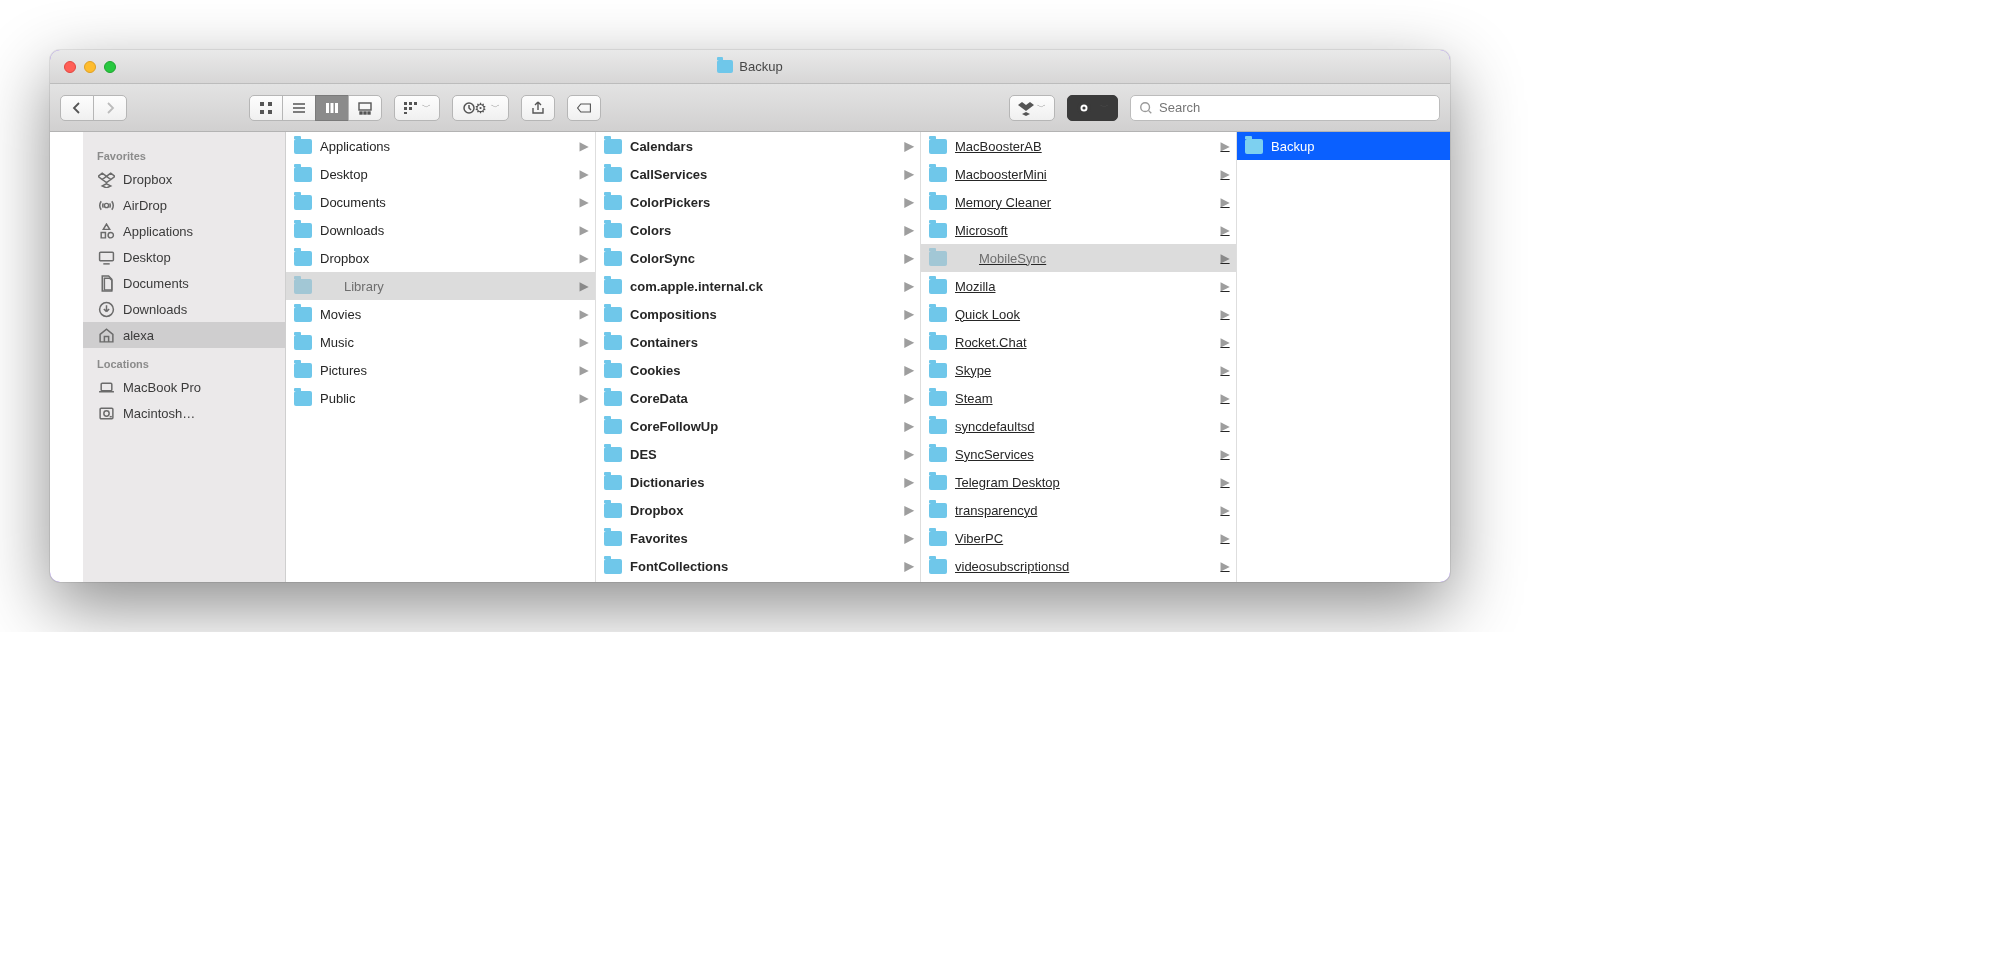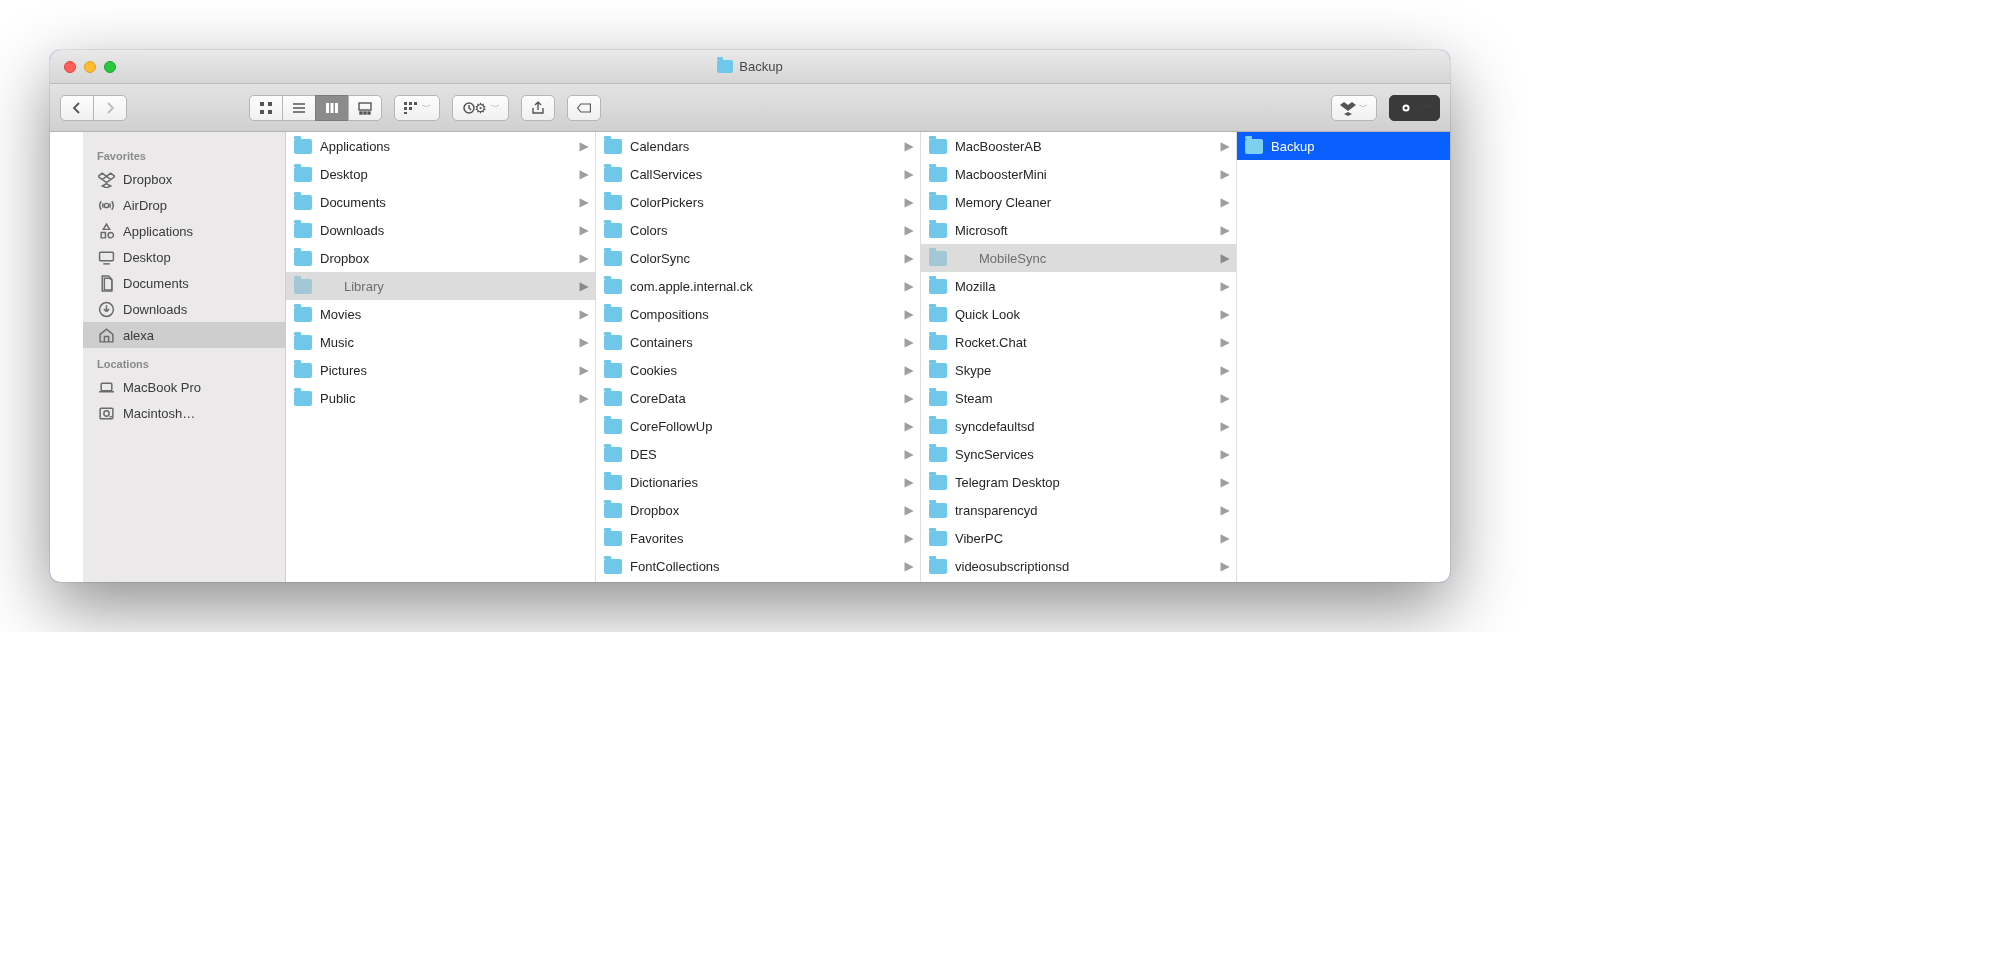--- a/index.html
+++ b/index.html
@@ -73,21 +73,21 @@
   .sb-item { display:flex; align-items:center; gap:8px; padding:4px 14px; height:26px; color:#3b3b3b; cursor:default;}
   .sb-item.sel { background:#cfcecf; }
   .sb-item .ic { width:18px; height:18px; display:flex; align-items:center; justify-content:center; color:#6b6b6b;}
   .sb-item svg{width:17px;height:17px;}
 
   .columns { flex:1; display:flex; overflow:hidden;}
   .col { border-right:1px solid #dedede; overflow-y:auto; overflow-x:hidden;}
   .col::-webkit-scrollbar{width:15px;}
   .col::-webkit-scrollbar-thumb{background:#c4c4c4;border-radius:10px;border:3px solid #fafafa;}
   .col::-webkit-scrollbar-track{background:#fafafa;}
-  .col1{width:310px;} .col2{width:325px;} .col3{width:316px;} .col4{flex:1;border-right:none;}
+  .col1{width:310px;} .col2{width:325px;font-weight:bold;} .col3{width:316px;text-decoration:underline;} .col4{flex:1;border-right:none;}
   .row { display:flex; align-items:center; height:28px; padding:0 6px 0 8px; gap:8px; cursor:default; color:#262626;}
   .row .name{ flex:1; white-space:nowrap; overflow:hidden; text-overflow:ellipsis; font-size:13px;}
   .row .arr { color:#9e9e9e; font-size:12px; width:10px; text-align:center;}
   .row.open { background:#dcdcdc; color:#6e6e6e;gap:32px;}
   .row.open .arr{color:#8a8a8a;}
   .row.open .fico{filter:saturate(.4) brightness(1.05);}
   .row.sel { background:#0a60ff; color:#fff;}
   .fico { width:18px; height:15px; background:#6fc7ea; border-radius:2px; position:relative; flex-shrink:0;}
   .fico::before{content:"";position:absolute;top:-3px;left:0;width:7px;height:3px;background:#6fc7ea;border-radius:1px 1px 0 0;}
   .row.sel .fico{background:#7dd0f0;}
@@ -207,20 +207,27 @@
 
     <div class="btn solo" style="background:#3a3a3a;color:#eee;border-color:#3a3a3a;">
         <svg viewBox="0 0 16 16" fill="currentColor">
           <circle cx="8" cy="8" r="7" fill="#3a3a3a"></circle>
           <circle cx="8" cy="8" r="3.5" fill="#fff"></circle>
           <circle cx="8" cy="8" r="1.6" fill="#3a3a3a"></circle>
         </svg>
         <span class="caret" style="color:#555;margin-left:8px;">﹀</span>
       </div>
 
+    <div class="search">
+      <svg viewBox="0 0 16 16" width="14" height="14" fill="none" stroke="#9a9a9a" stroke-width="1.6">
+          <circle cx="7" cy="7" r="5"></circle>
+          <path d="m11 11 3 3"></path>
+        </svg>
+      <input placeholder="Search" style="">
+    </div>
   </div>
 
   <div class="body">
     <div class="sidebar">
       <div class="sb-head">Favorites</div>
       <div id="sb-fav">
           <div class="sb-item">
             <span class="ic">
               <svg width="17" height="17" viewBox="0 0 16 16" fill="none" stroke="currentColor" stroke-width="1.4">
                 <path d="M4 2 0 5l4 3 4-3zM12 2 8 5l4 3 4-3zM4 8l4 3 4-3-4-3zM8 12l-4 2 4 2 4-2z"></path>

